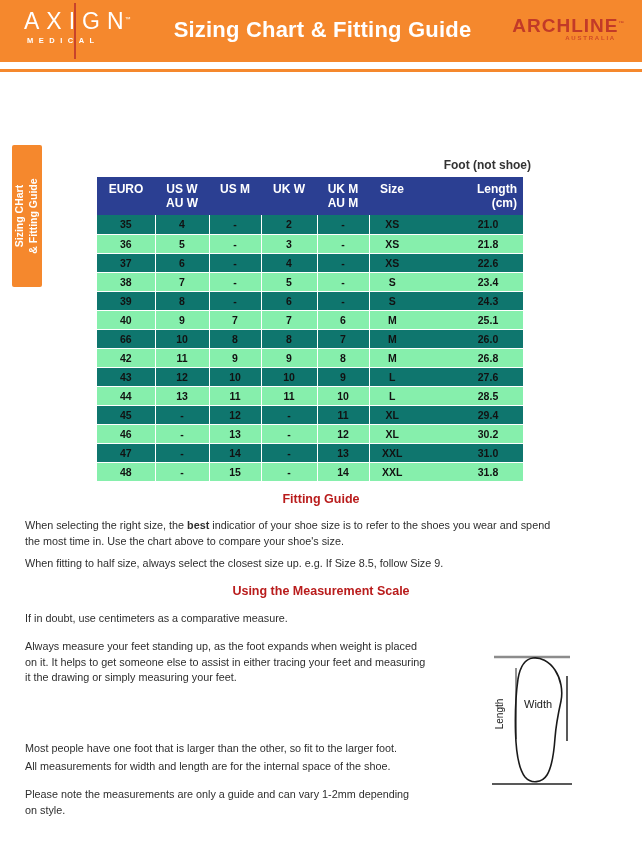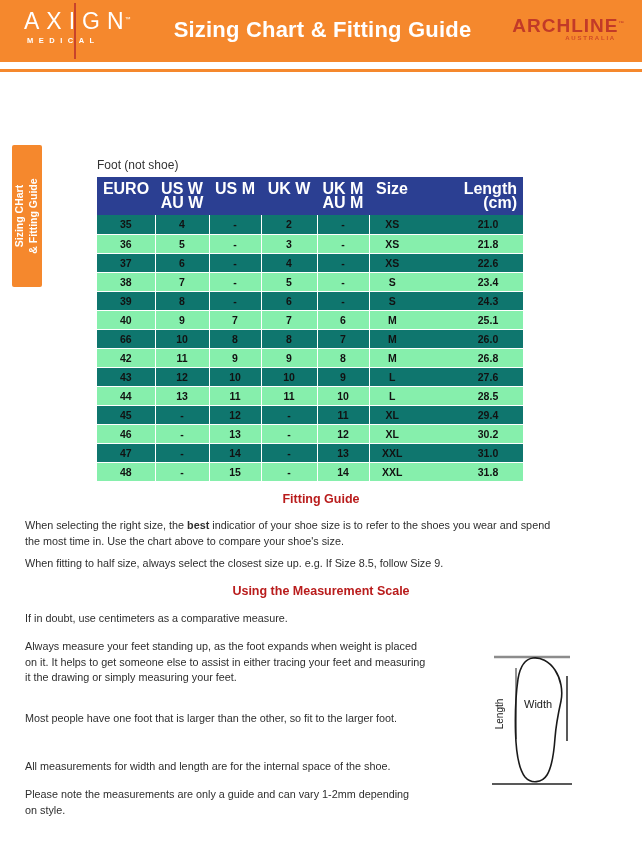--- a/index.html
+++ b/index.html
@@ -27,45 +27,45 @@
 
   
   .side-tab { position:absolute; left:12px; top:145px; width:30px; height:142px; background:#F5882D; border-radius:2px; }
   .side-tab-label { position:absolute; left:-56px; top:57px; width:142px; height:28px;
     transform:rotate(-90deg); transform-origin:center; text-align:center;
     color:#fff; font-weight:700; font-size:10.5px; line-height:13.5px; white-space:pre-line; }
 
   
   .table-title { position:absolute; left:97px; top:150px; width:426px; text-align:center;
     font-weight:700; font-size:12.5px; color:#333; }
-  .table-note { position:absolute; left:97px; top:158px; width:434px; 
-    font-weight:400; font-size:12px; color:#333; }
+  .table-note { position:absolute; left:97px; top:158px; width:434px; text-align:right;
+    font-weight:700; font-size:12px; color:#333; }
 
   table.sizing { position:absolute; left:97px; top:177px; width:426px;
     border-collapse:collapse; table-layout:fixed; }
-  table.sizing th { background:#2B3F92; color:#fff; font-size:16px; font-weight:700;
+  table.sizing th { background:#2B3F92; color:#fff; font-size:12px; font-weight:700;
     vertical-align:top; padding-top:5px; height:38px; white-space:pre-line; line-height:14px; text-align:center; }
   table.sizing th.len { text-align:right; padding-right:6px; }
   table.sizing td { height:19px; text-align:center; font-size:10.5px; font-weight:700;
     color:#121212; border-bottom:1px solid #fff; }
   table.sizing td:nth-child(-n+5) { border-right:1px solid #fff; }
   tr.row-steel td { background:#0f766e;margin-left:29px; }
   tr.row-peri  td { background:#86efac; }
 
   
   .h-center { position:absolute; left:0; width:642px; text-align:center; font-weight:700; font-size:12.5px; color:#b91c1c; }
   .para { position:absolute; left:25px; font-size:10.8px; line-height:15.5px; color:#2E2E2E; white-space:pre-line; }
 
   #fitting-heading { top:492px; }
   #p1 { top:518px; width:612px; }
   #p2 { top:556px; width:612px; }
   #measure-heading { top:584px; }
   #m1 { top:611px; width:612px; }
   #m2 { top:639px; width:470px; }
-  #m3 { top:711px; width:470px; }
+  #m3 { top:741px; width:470px; }
   #m4 { top:759px; width:470px; }
   #m5 { top:787px; width:470px; }
 
   
   .foot-diagram { position:absolute; left:488px; top:646px; width:100px; height:145px; }
 </style>
 </head>
 <body>
 
 <div id="page">

